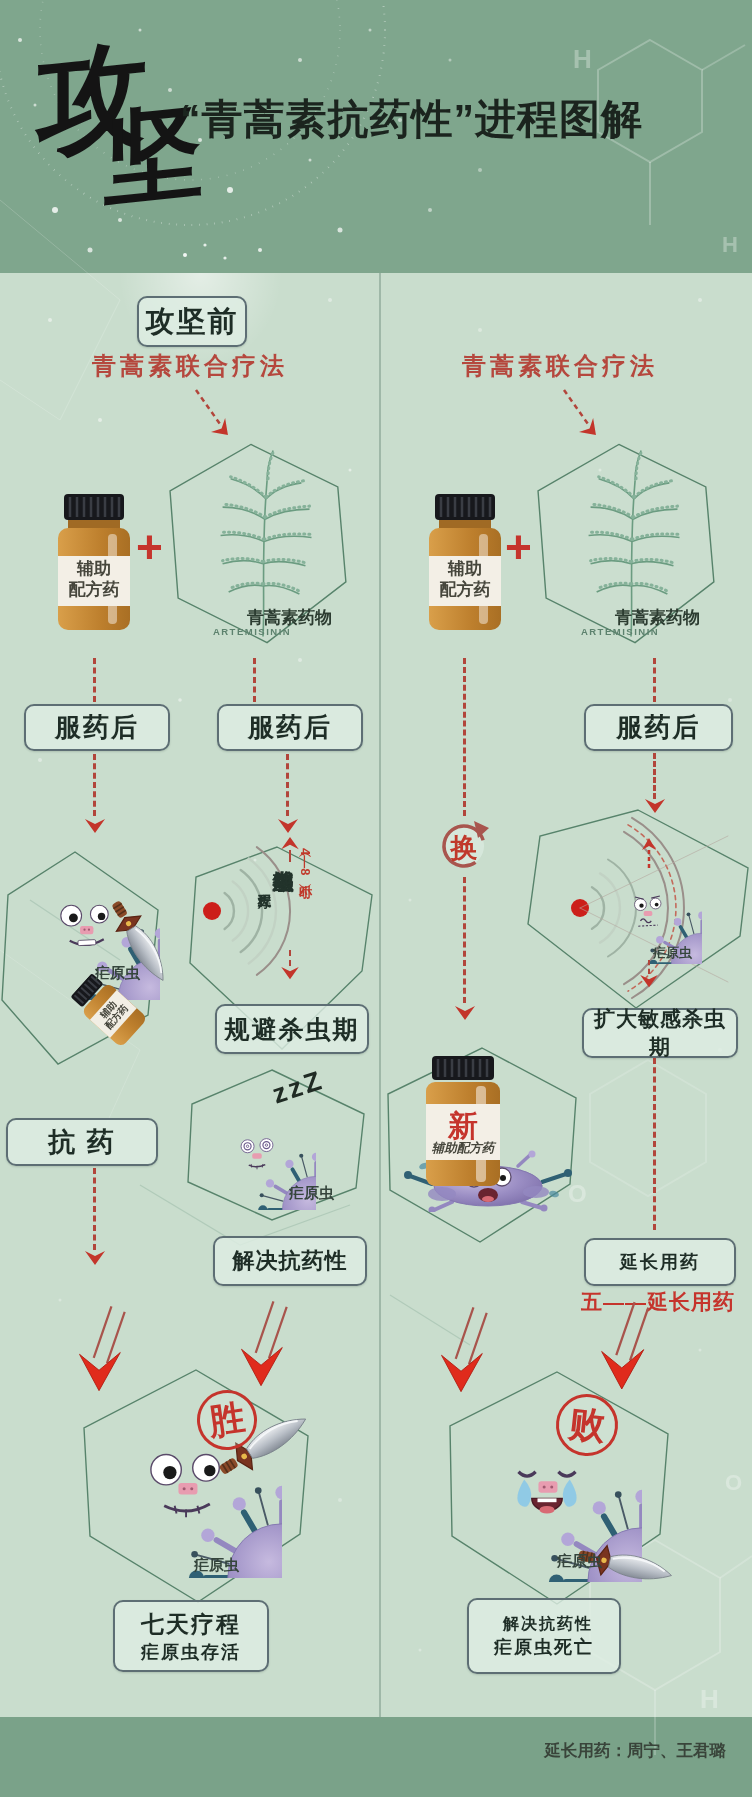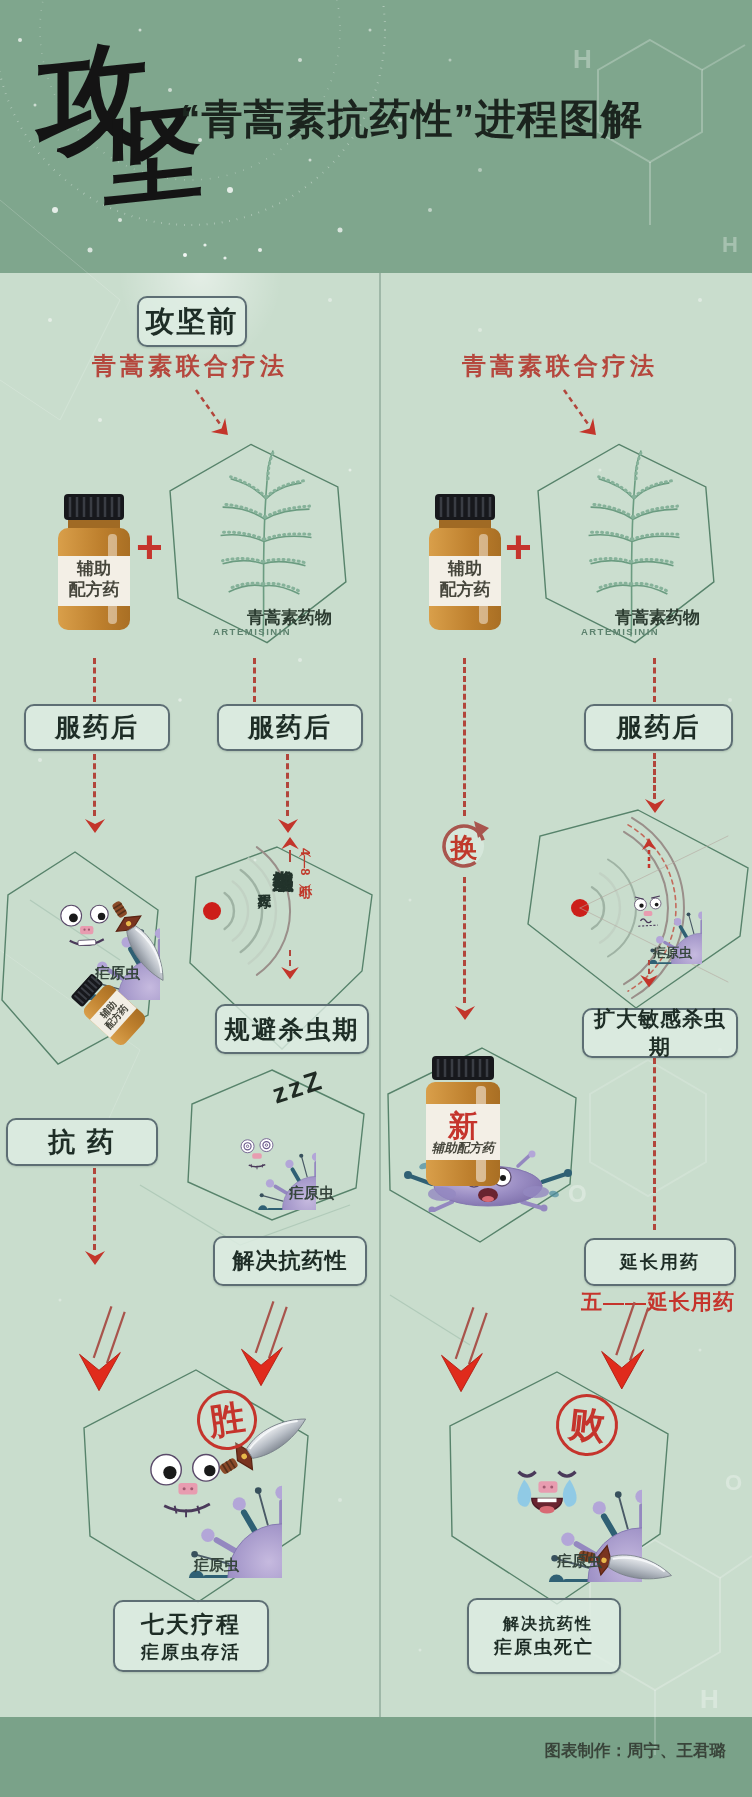--- a/index.html
+++ b/index.html
@@ -581,15 +581,15 @@
   <svg class="abs" style="left:576px;top:1540px;transform:rotate(12deg);" width="100" height="50">
       <use href="#sym-sword"></use>
     </svg>
   <div class="abs plabel" style="left:506px;top:1552px;width:96px;font-size:15px;">疟原虫</div>
 
   <div class="abs box" style="left:467px;top:1598px;width:150px;height:72px;">
     <div style="font-size:16px;margin-left:8px;">解决抗药性</div>
     <div style="font-size:18px;">疟原虫死亡</div>
   </div>
 
-  <div class="abs credit" style="left:540px;top:1740px;width:186px;font-size:16.5px;">图表制作：周宁、王君璐</div>
+  <div class="abs credit" style="left:540px;top:1740px;width:186px;font-size:16.5px;">延长用药：周宁、王君璐</div>
 
 </div>
 
 </body></html>

